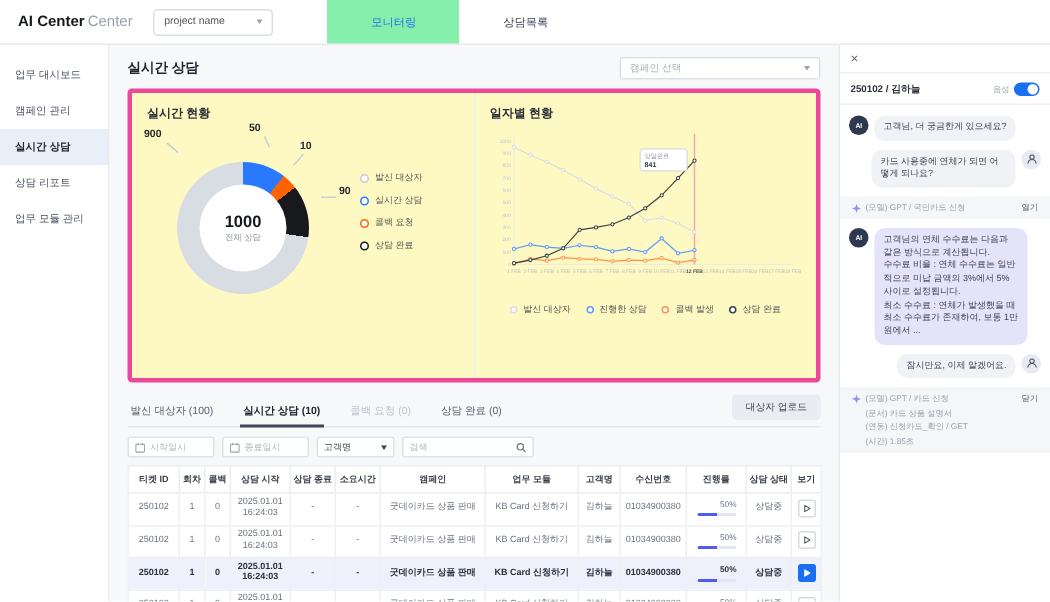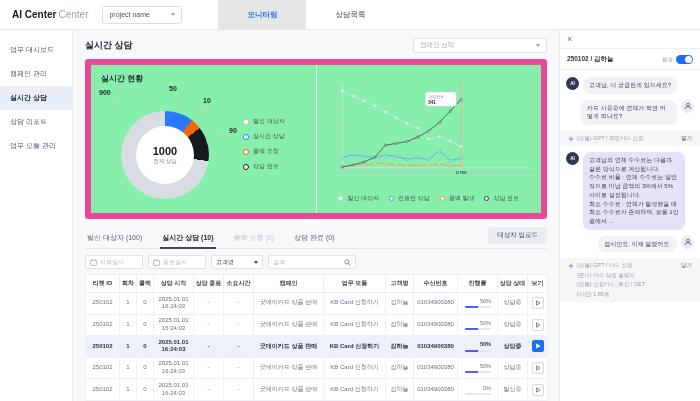--- a/index.html
+++ b/index.html
@@ -7,32 +7,32 @@
     font-family:"Liberation Sans","DejaVu Sans",sans-serif;color:#333}
   
   .topbar{height:30px;display:flex;align-items:center;border-bottom:1px solid #e8eaee;background:#fff}
   .logo{padding:0 14px 0 12px;font-size:10px;white-space:nowrap}
   .logo-bold{font-weight:bold;color:#15181d}
   .logo-light{color:#9aa1ac;margin-left:2px;font-weight:normal}
   .project-select{width:80px;height:18px;border:1px solid #dadfe6;border-radius:3px;display:flex;align-items:center;justify-content:space-between;padding:0 6px;color:#555;font-size:7px;background:#fff}
   .chev{width:0;height:0;border-left:2.5px solid transparent;border-right:2.5px solid transparent;border-top:3px solid #9aa1ac}
   .top-tabs{display:flex;margin-left:36px;height:100%}
   .top-tab{width:88px;display:flex;align-items:center;justify-content:center;font-size:7.5px;color:#3a4150;cursor:pointer}
-  .top-tab.active{background:#e5e5e5;color:#1a6ff3;font-weight:bold}
+  .top-tab.active{background:#86efac;color:#1a6ff3;font-weight:normal}
   
   .shell{display:flex;height:371px}
   .sidebar{width:73px;background:#fff;border-right:1px solid #e8eaee;padding-top:8px;flex:0 0 73px}
   .side-item{padding:7px 10px;font-size:7px;color:#4a5160;cursor:pointer;white-space:nowrap}
   .side-item.active{background:#e9eff9;color:#23272f;font-weight:bold}
   
   .main{flex:1;background:#f7f8fa;padding:6px 12px 0;min-width:0}
   .main-head{display:flex;justify-content:space-between;align-items:center;margin:2px 0 6px}
   .page-title{font-size:9px;color:#1f242d;font-weight:bold}
   .campaign-select{width:134px;height:15px;background:#fff;border:1px solid #dde1e7;border-radius:2px;display:flex;justify-content:space-between;align-items:center;padding:0 6px;color:#a7aeb9;font-size:6.5px}
-  .charts-card{display:flex;background:#86efac;border:6px solid #ec4899;border-radius:3px;height:160px}
+  .charts-card{display:flex;background:#fef9c3;border:3px solid #ec4899;border-radius:3px;height:196px}
   .chart-half{flex:1;position:relative;padding:8px 10px;min-width:0}
   .chart-half + .chart-half{border-left:1px solid #eceef2}
   .chart-half h2{font-size:8px;color:#2a3038;font-weight:bold}
   
   .donut{position:absolute;left:30px;top:46px;width:88px;height:88px;border-radius:50%}
   .hole{position:absolute;left:15px;top:15px;width:58px;height:58px;background:#fff;border-radius:50%;display:flex;flex-direction:column;align-items:center;justify-content:center}
   .hole b{font-size:11px;color:#15181d}
   .hole span{font-size:5.5px;color:#8b919c;margin-top:1px}
   .dlabel{position:absolute;font-size:7px;font-weight:bold;color:#23282f}
   .dl-gray{left:8px;top:24px}.dl-blue{left:78px;top:20px}.dl-orange{left:112px;top:32px}.dl-black{left:138px;top:62px}
@@ -171,20 +171,21 @@
               <span>콜백 요청</span>
             </div>
             <div class="leg-item">
               <span class="leg-dot" style="border: 1.8px solid rgb(23, 25, 29);"></span>
               <span>상담 완료</span>
             </div>
           </div>
       </div>
 
       <div class="chart-half daily">
+        <h2>일자별 현황</h2>
         <div class="chartbox" id="lineChart">
             <svg viewBox="0 0 212 118">
               <text class="yt" x="14" y="95.2">0</text>
               <text class="yt" x="14" y="86.8">100</text>
               <text class="yt" x="14" y="78.4">200</text>
               <text class="yt" x="14" y="70">300</text>
               <text class="yt" x="14" y="61.6">400</text>
               <text class="yt" x="14" y="53.2">500</text>
               <text class="yt" x="14" y="44.800000000000004">600</text>
               <text class="yt" x="14" y="36.400000000000006">700</text>

